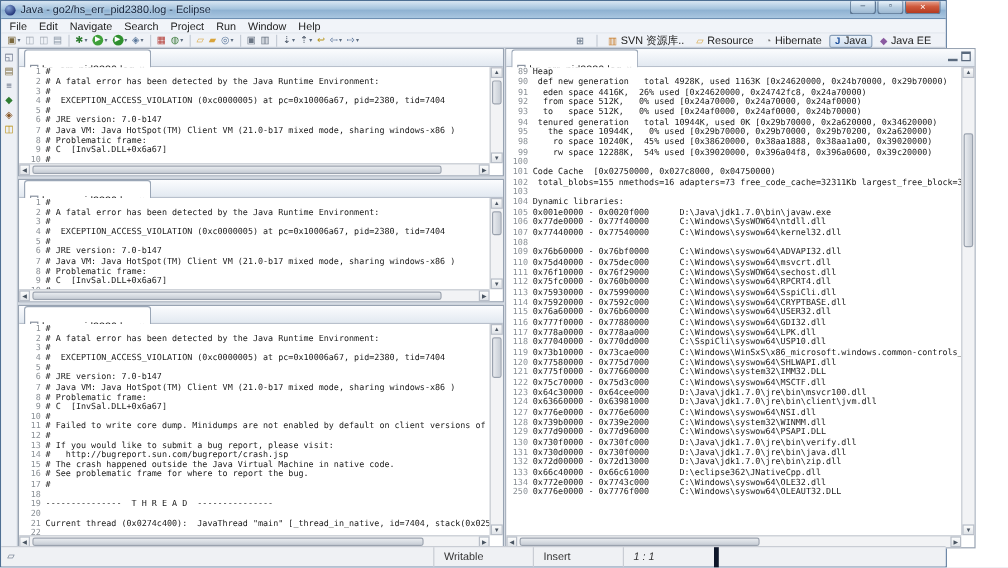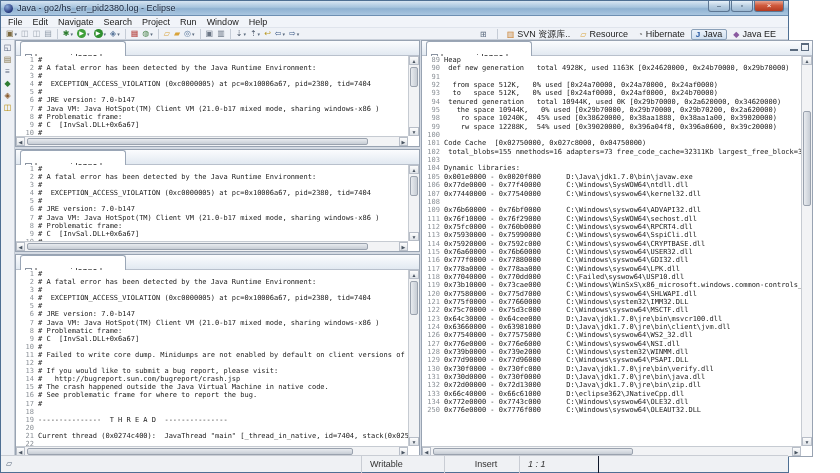--- a/index.html
+++ b/index.html
@@ -101,22 +101,22 @@
   .hs-thumb { position:absolute; top:1px; bottom:1px;
     background:linear-gradient(#e8ebef,#c7cdd5); border:1px solid #9aa2ae; border-radius:2px; }
 
   
   .statusbar { position:absolute; left:0; bottom:0; right:0; height:17px;
     background:#eff1f4; border-top:1px solid #c9cdd4; font-size:9px; color:#333; }
   .sb-icon { position:absolute; left:5px; top:3px; font-size:8px; color:#5a6a7e; }
   .sb-cell { position:absolute; top:0; height:17px; line-height:16px; padding-left:8px;
     border-left:1px solid #c9cdd4; }
   .sb-writable { left:360px; width:83px; }
-  .sb-insert   { left:443px; width:75px;text-align:center; }
-  .sb-pos      { left:518px; width:80px; border-right:1px solid #0f172a;font-style:italic; }
+  .sb-insert   { left:443px; width:75px; }
+  .sb-pos      { left:518px; width:80px; border-right:4px solid #0f172a;font-style:italic; }
 </style>
 </head>
 <body>
 
 <div class="window">
 
   <div class="titlebar">
     <span class="app-icon"></span>
     <span class="title">Java - go2/hs_err_pid2380.log - Eclipse</span>
     <span class="winbtns">
@@ -376,52 +376,52 @@
           <span class="tclose">×</span>
         </div>
         <span class="pane-ctl">
           <span class="pc-min"></span>
           <span class="pc-max"></span>
         </span>
       </div>
       <div class="content">
           <div class="cl"><span class="ln">89</span><span class="ct">Heap</span></div>
           <div class="cl"><span class="ln">90</span><span class="ct"> def new generation   total 4928K, used 1163K [0x24620000, 0x24b70000, 0x29b70000)</span></div>
-          <div class="cl"><span class="ln">91</span></div>
+          <div class="cl"><span class="ln">91</span><span class="ct">  eden space 4416K,  26% used [0x24620000, 0x24742fc8, 0x24a70000)</span></div>
           <div class="cl"><span class="ln">92</span><span class="ct">  from space 512K,   0% used [0x24a70000, 0x24a70000, 0x24af0000)</span></div>
           <div class="cl"><span class="ln">93</span><span class="ct">  to   space 512K,   0% used [0x24af0000, 0x24af0000, 0x24b70000)</span></div>
           <div class="cl"><span class="ln">94</span><span class="ct"> tenured generation   total 10944K, used 0K [0x29b70000, 0x2a620000, 0x34620000)</span></div>
           <div class="cl"><span class="ln">95</span><span class="ct">   the space 10944K,   0% used [0x29b70000, 0x29b70000, 0x29b70200, 0x2a620000)</span></div>
           <div class="cl"><span class="ln">98</span><span class="ct">    ro space 10240K,  45% used [0x38620000, 0x38aa1888, 0x38aa1a00, 0x39020000)</span></div>
           <div class="cl"><span class="ln">99</span><span class="ct">    rw space 12288K,  54% used [0x39020000, 0x396a04f8, 0x396a0600, 0x39c20000)</span></div>
           <div class="cl"><span class="ln">100</span><span class="ct"></span></div>
           <div class="cl"><span class="ln">101</span><span class="ct">Code Cache  [0x02750000, 0x027c8000, 0x04750000)</span></div>
           <div class="cl"><span class="ln">102</span><span class="ct"> total_blobs=155 nmethods=16 adapters=73 free_code_cache=32311Kb largest_free_block=33086656</span></div>
           <div class="cl"><span class="ln">103</span><span class="ct"></span></div>
           <div class="cl"><span class="ln">104</span><span class="ct">Dynamic libraries:</span></div>
           <div class="cl"><span class="ln">105</span><span class="ct">0x001e0000 - 0x0020f000      D:\Java\jdk1.7.0\bin\javaw.exe</span></div>
           <div class="cl"><span class="ln">106</span><span class="ct">0x77de0000 - 0x77f40000      C:\Windows\SysWOW64\ntdll.dll</span></div>
           <div class="cl"><span class="ln">107</span><span class="ct">0x77440000 - 0x77540000      C:\Windows\syswow64\kernel32.dll</span></div>
           <div class="cl"><span class="ln">108</span></div>
           <div class="cl"><span class="ln">109</span><span class="ct">0x76b60000 - 0x76bf0000      C:\Windows\syswow64\ADVAPI32.dll</span></div>
+          <div class="cl"><span class="ln">110</span><span class="ct">0x75d40000 - 0x75dec000      C:\Windows\syswow64\msvcrt.dll</span></div>
           <div class="cl"><span class="ln">111</span><span class="ct">0x76f10000 - 0x76f29000      C:\Windows\SysWOW64\sechost.dll</span></div>
           <div class="cl"><span class="ln">112</span><span class="ct">0x75fc0000 - 0x760b0000      C:\Windows\syswow64\RPCRT4.dll</span></div>
           <div class="cl"><span class="ln">113</span><span class="ct">0x75930000 - 0x75990000      C:\Windows\syswow64\SspiCli.dll</span></div>
           <div class="cl"><span class="ln">114</span><span class="ct">0x75920000 - 0x7592c000      C:\Windows\syswow64\CRYPTBASE.dll</span></div>
           <div class="cl"><span class="ln">115</span><span class="ct">0x76a60000 - 0x76b60000      C:\Windows\syswow64\USER32.dll</span></div>
           <div class="cl"><span class="ln">116</span><span class="ct">0x777f0000 - 0x77880000      C:\Windows\syswow64\GDI32.dll</span></div>
           <div class="cl"><span class="ln">117</span><span class="ct">0x778a0000 - 0x778aa000      C:\Windows\syswow64\LPK.dll</span></div>
-          <div class="cl"><span class="ln">118</span><span class="ct">0x77040000 - 0x770dd000      C:\Failed\syswow64\USP10.dll</span></div>
+          <div class="cl"><span class="ln">118</span><span class="ct">0x77040000 - 0x770dd000      C:\SspiCli\syswow64\USP10.dll</span></div>
           <div class="cl"><span class="ln">119</span><span class="ct">0x73b10000 - 0x73cae000      C:\Windows\WinSxS\x86_microsoft.windows.common-controls_6595b641</span></div>
           <div class="cl"><span class="ln">120</span><span class="ct">0x77580000 - 0x775d7000      C:\Windows\syswow64\SHLWAPI.dll</span></div>
           <div class="cl"><span class="ln">121</span><span class="ct">0x775f0000 - 0x77660000      C:\Windows\system32\IMM32.DLL</span></div>
           <div class="cl"><span class="ln">122</span><span class="ct">0x75c70000 - 0x75d3c000      C:\Windows\syswow64\MSCTF.dll</span></div>
           <div class="cl"><span class="ln">123</span><span class="ct">0x64c30000 - 0x64cee000      D:\Java\jdk1.7.0\jre\bin\msvcr100.dll</span></div>
           <div class="cl"><span class="ln">124</span><span class="ct">0x63660000 - 0x63981000      D:\Java\jdk1.7.0\jre\bin\client\jvm.dll</span></div>
-          <div class="cl"><span class="ln">126</span><span class="ct">0x77540000 - 0x77575000      C:\Windows\syswow64\WS2_32.dll</span></div>
           <div class="cl"><span class="ln">127</span><span class="ct">0x776e0000 - 0x776e6000      C:\Windows\syswow64\NSI.dll</span></div>
           <div class="cl"><span class="ln">128</span><span class="ct">0x739b0000 - 0x739e2000      C:\Windows\system32\WINMM.dll</span></div>
           <div class="cl"><span class="ln">129</span><span class="ct">0x77d90000 - 0x77d96000      C:\Windows\syswow64\PSAPI.DLL</span></div>
           <div class="cl"><span class="ln">130</span><span class="ct">0x730f0000 - 0x730fc000      D:\Java\jdk1.7.0\jre\bin\verify.dll</span></div>
           <div class="cl"><span class="ln">131</span><span class="ct">0x730d0000 - 0x730f0000      D:\Java\jdk1.7.0\jre\bin\java.dll</span></div>
           <div class="cl"><span class="ln">132</span><span class="ct">0x72d00000 - 0x72d13000      D:\Java\jdk1.7.0\jre\bin\zip.dll</span></div>
           <div class="cl"><span class="ln">133</span><span class="ct">0x66c40000 - 0x66c61000      D:\eclipse362\JNativeCpp.dll</span></div>
           <div class="cl"><span class="ln">134</span><span class="ct">0x772e0000 - 0x7743c000      C:\Windows\syswow64\OLE32.dll</span></div>
           <div class="cl"><span class="ln">250</span><span class="ct">0x776e0000 - 0x7776f000      C:\Windows\syswow64\OLEAUT32.DLL</span></div>
         </div>

